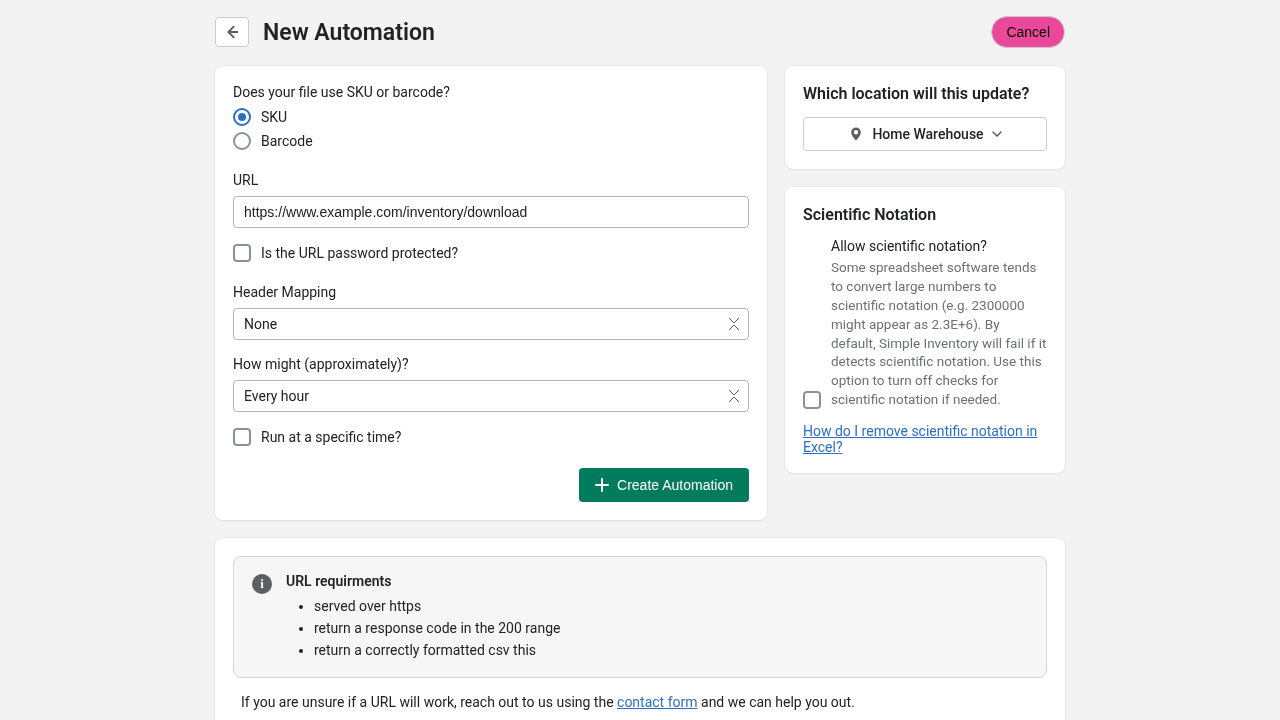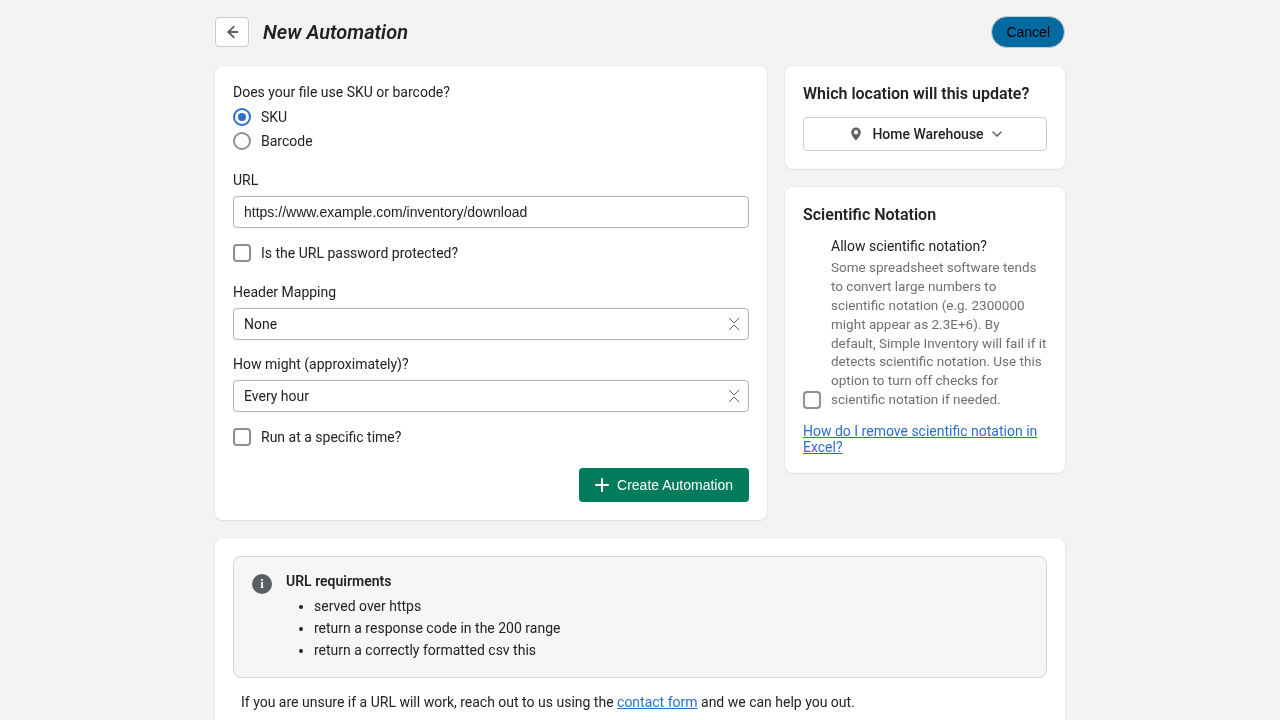--- a/index.html
+++ b/index.html
@@ -30,27 +30,26 @@
     height: 30px;
     border: 1px solid #c9cccf;
     border-radius: 4px;
     background: #fff;
     display: flex;
     align-items: center;
     justify-content: center;
     cursor: pointer;
   }
   .page-title {
-    font-size: 20px;
+    font-size: 23px;
     font-weight: 600;
-    font-style: italic;
   }
   .btn {
     border: 1px solid #c9cccf;
-    background: #0369a1;
+    background: #ec4899;
     border-radius: 16px;
     padding: 7px 14px;
     font-size: 14px;
     cursor: pointer;
   }
   .columns {
     display: flex;
     gap: 18px;
     align-items: flex-start;
   }

